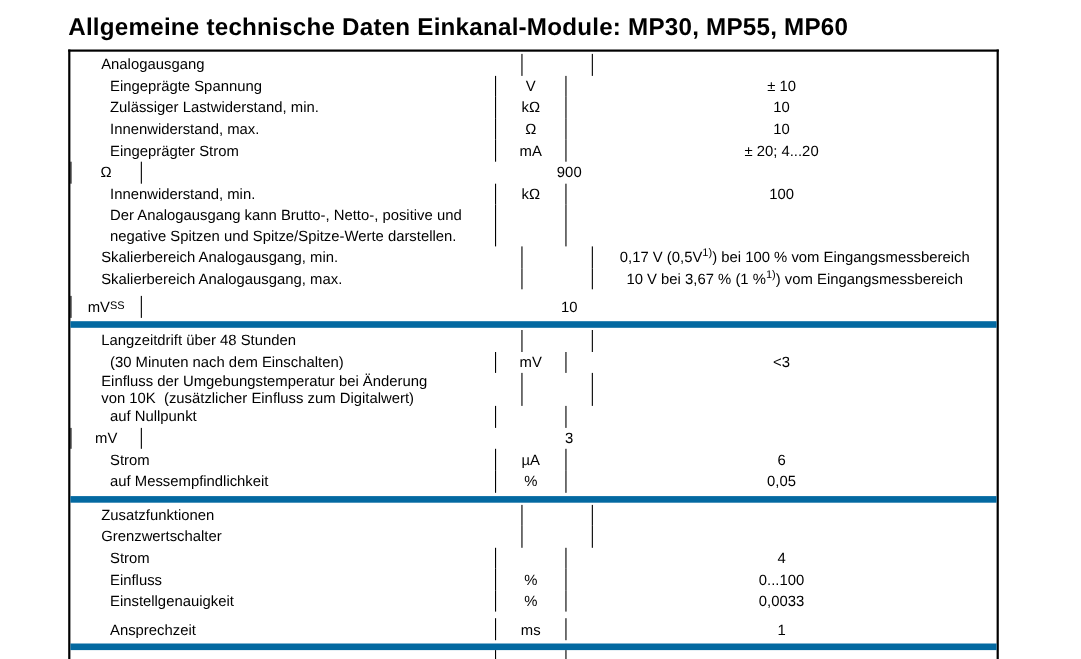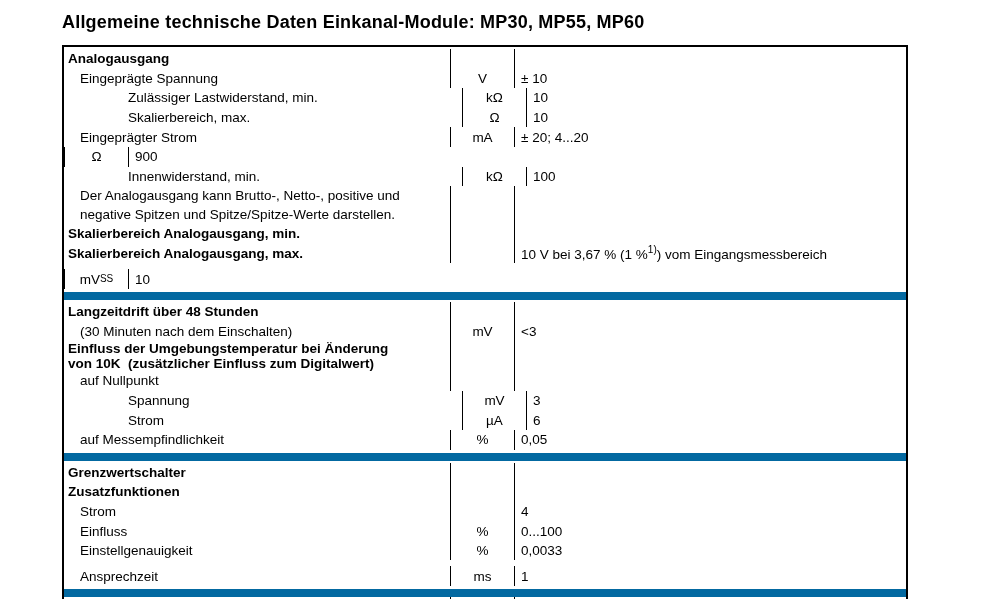--- a/index.html
+++ b/index.html
@@ -4,48 +4,48 @@
 <style>
   html,body{margin:0;padding:0;}
   body{
     width:983px;height:599px;overflow:hidden;position:relative;
     background:#ffffff;color:#000;
     font-family:"Liberation Sans", sans-serif;
     font-size:13.5px;
   }
   .title{
     position:absolute;left:62px;top:12px;
-    font-size:18px;font-weight:bold;letter-spacing:.2px;
+    font-size:22px;font-weight:bold;letter-spacing:.2px;
     white-space:nowrap;
   }
   .spec-table{
     position:absolute;left:62px;top:45px;width:846px;
     border:2px solid #000;border-bottom:none;
     box-sizing:border-box;
   }
-  .section{border-top:8px solid #0369a1;padding:2px 0 3px 0;}
+  .section{border-top:6px solid #0369a1;padding:2px 0 3px 0;}
   .section:first-child{border-top:none;}
   .row{display:flex;align-items:center;min-height:19.6px;}
   .row.gap-top{padding-top:6px;}
   .cell{box-sizing:border-box;}
   .label{
     width:386px;padding-left:4px;padding-right:4px;
     white-space:pre-wrap;line-height:19px;
   }
   .tight .label{line-height:15px;}
-  .ind1{padding-left:16px;}
-  .ind2{padding-left:52px;margin-left:12px;}
-  .bold{font-weight:bold;}
+  .ind1{padding-left:36px;}
+  .ind2{padding-left:36px;}
+  .bold{font-weight:normal;margin-left:24px;}
   .unit{
     width:65px;align-self:stretch;
     border-left:1px solid #000;border-right:1px solid #000;
     display:flex;align-items:center;justify-content:center;
     text-align:center;
   }
-  .value{flex:1;text-align:left;padding:0 6px;}
+  .value{flex:1;text-align:center;padding:0 6px;}
   sup{font-size:10px;line-height:1;}
   sub{font-size:10px;line-height:1;}
   .section.stub{padding:0;}
   .section.stub .row{min-height:14px;}
 </style>
 </head>
 <body>
 
 <div class="title">Allgemeine technische Daten Einkanal-Module: MP30, MP55, MP60</div>
 
@@ -64,21 +64,21 @@
         <div class="cell value">± 10</div>
       </div>
       <div class="row">
         <div class="cell label ind2">Zulässiger Lastwiderstand, min.</div>
         <div class="cell unit">
           <span>kΩ</span>
         </div>
         <div class="cell value">10</div>
       </div>
       <div class="row">
-        <div class="cell label ind2">Skalierbereich, max.</div>
+        <div class="cell label ind2">Innenwiderstand, max.</div>
         <div class="cell unit">
           <span>Ω</span>
         </div>
         <div class="cell value">10</div>
       </div>
       <div class="row">
         <div class="cell label ind1">Eingeprägter Strom</div>
         <div class="cell unit">
           <span>mA</span>
         </div>
@@ -99,20 +99,21 @@
       </div>
       <div class="row">
         <div class="cell label ind1">Der Analogausgang kann Brutto-, Netto-, positive und
 negative Spitzen und Spitze/Spitze-Werte darstellen.</div>
         <div class="cell unit"></div>
         <div class="cell value"></div>
       </div>
       <div class="row">
         <div class="cell label ind0 bold">Skalierbereich Analogausgang, min.</div>
         <div class="cell unit"></div>
+        <div class="cell value"><span>0,17 V (0,5V</span><sup>1)</sup><span>) bei 100 % vom Eingangsmessbereich</span></div>
       </div>
       <div class="row">
         <div class="cell label ind0 bold">Skalierbereich Analogausgang, max.</div>
         <div class="cell unit"></div>
         <div class="cell value"><span>10 V bei 3,67 % (1 %</span><sup>1)</sup><span>) vom Eingangsmessbereich</span></div>
       </div>
       <div class="row gap-top">
         <div class="cell unit">
           <span>mV</span>
           <sub>SS</sub>
@@ -138,21 +139,20 @@
 von 10K  (zusätzlicher Einfluss zum Digitalwert)</div>
         <div class="cell unit"></div>
         <div class="cell value"></div>
       </div>
       <div class="row">
         <div class="cell label ind1">auf Nullpunkt</div>
         <div class="cell unit"></div>
         <div class="cell value"></div>
       </div>
       <div class="row">
-        <div class="cell label ind2">Spannung</div>
         <div class="cell unit">
           <span>mV</span>
         </div>
         <div class="cell value">3</div>
       </div>
       <div class="row">
         <div class="cell label ind2">Strom</div>
         <div class="cell unit">
           <span>µA</span>
         </div>
@@ -161,26 +161,26 @@
       <div class="row">
         <div class="cell label ind1">auf Messempfindlichkeit</div>
         <div class="cell unit">
           <span>%</span>
         </div>
         <div class="cell value">0,05</div>
       </div>
     </div>
     <div class="section">
       <div class="row">
+        <div class="cell label ind0 bold">Zusatzfunktionen</div>
+        <div class="cell unit"></div>
+        <div class="cell value"></div>
+      </div>
+      <div class="row">
         <div class="cell label ind0 bold">Grenzwertschalter</div>
-        <div class="cell unit"></div>
-        <div class="cell value"></div>
-      </div>
-      <div class="row">
-        <div class="cell label ind0 bold">Zusatzfunktionen</div>
         <div class="cell unit"></div>
         <div class="cell value"></div>
       </div>
       <div class="row">
         <div class="cell label ind1">Strom</div>
         <div class="cell unit"></div>
         <div class="cell value">4</div>
       </div>
       <div class="row">
         <div class="cell label ind1">Einfluss</div>

